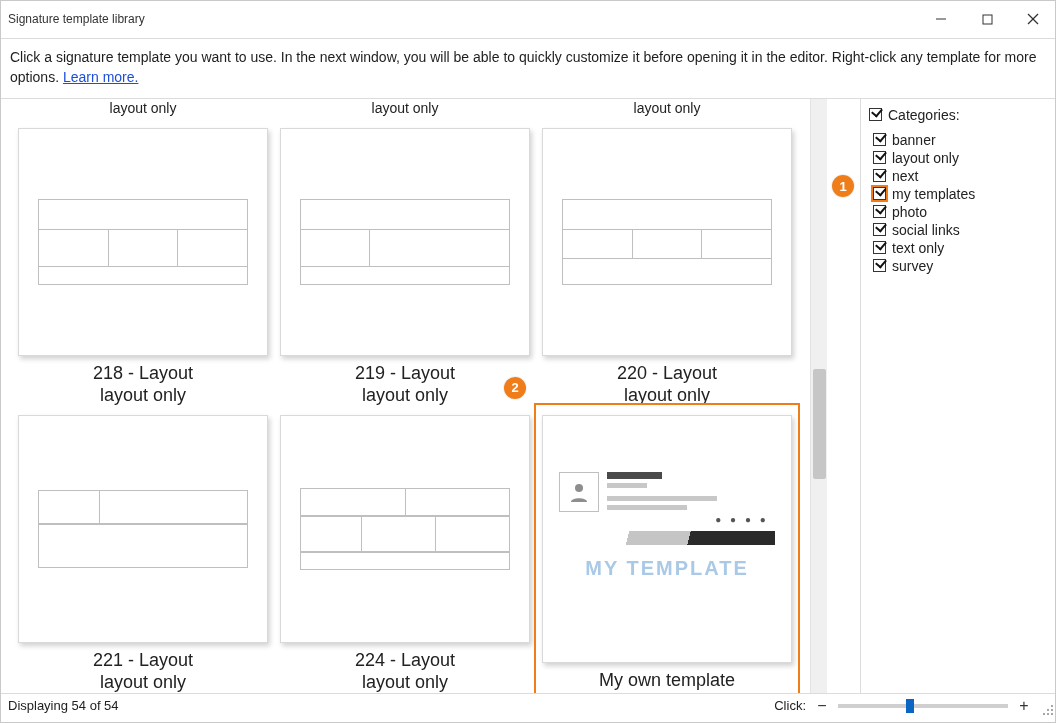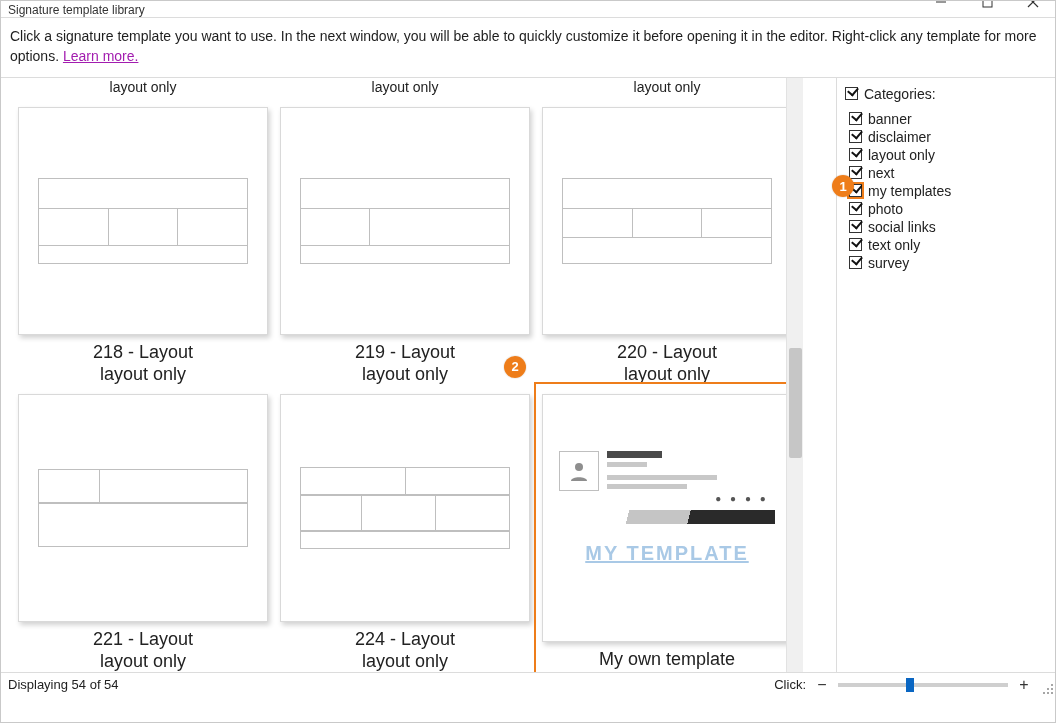--- a/index.html
+++ b/index.html
@@ -11,23 +11,23 @@
     font-size: 13px;
     color: #222;
     background: #fff;
     overflow: hidden;
     box-sizing: border-box;
   }
   * { box-sizing: border-box; }
 
   
   .titlebar {
-    height: 18px;
+    height: 39px;
     display: flex;
-    align-items: flex-end;
+    align-items: center;
     border-bottom: 1px solid #dcdcdc;
   }
   .titlebar .title {
     padding-left: 8px;
     flex: 1;
     font-size: 12px;
     color: #333;
   }
   .titlebar .wbtn {
     width: 46px;
@@ -41,21 +41,21 @@
   .titlebar .wbtn svg { display:block; }
 
   
   .instructions {
     padding: 8px 10px 10px 10px;
     line-height: 1.45;
     font-size: 14px;
     color: #1e1e1e;
   }
   .instructions a {
-    color: #a21caf;
+    color: #1d4ed8;
   }
 
   
   .content {
     display: flex;
     height: 596px;
     border-top: 1px solid #dcdcdc;
     border-bottom: 1px solid #dcdcdc;
     gap: 33px;
   }
@@ -182,39 +182,38 @@
   .mytpl-card .avatar svg { display:block; }
   .mytpl-card .lines .l { background:#4a4a4a; height:7px; margin-bottom:4px; }
   .mytpl-card .lines .l.g { background:#c8c8c8; height:5px; }
   .mytpl-card .dots { letter-spacing:3px; color:#555; font-size:10px; padding-left:150px; }
   .mytpl-card .bar1 {
     height:14px;
     margin:6px 4px 0 4px;
     background: linear-gradient(105deg, #fff 0%, #fff 32%, #c5c5c5 32%, #c5c5c5 60%, #2a2a2a 60%, #2a2a2a 100%);
   }
   .mytpl-card .brand {
-    margin-top:18px;
+    margin-top:12px;
     text-align:center;
     font-size:20px;
     font-weight:700;
     letter-spacing:2px;
     color:#a9c9e6;
-    text-decoration:underline;
   }
 
   
   .highlight-box {
     position:absolute;
     border:2px solid #EE7D1A;
     pointer-events:none;
   }
 
   
   .categories {
-    width: 220px;
+    width: 196px;
     border-left: 1px solid #dcdcdc;
     padding: 6px 8px;
     font-size: 14px;
   }
   .categories .cat-head {
     display:flex;
     align-items:center;
     gap:6px;
     padding: 2px 0 8px 0;
   }
@@ -499,24 +498,20 @@
       <span class="chk checked"></span>
       <span>Categories:</span>
     </div>
     <div id="cat-list">
         <div class="cat-item">
           <span class="chk checked"></span>
           <span>banner</span>
         </div>
         <div class="cat-item">
           <span class="chk checked"></span>
-          <span>disclaimer</span>
-        </div>
-        <div class="cat-item">
-          <span class="chk checked"></span>
           <span>layout only</span>
         </div>
         <div class="cat-item">
           <span class="chk checked"></span>
           <span>next</span>
         </div>
         <div class="cat-item">
           <span class="chk checked"></span>
           <span>my templates</span>
           <span class="chk-highlight"></span>

